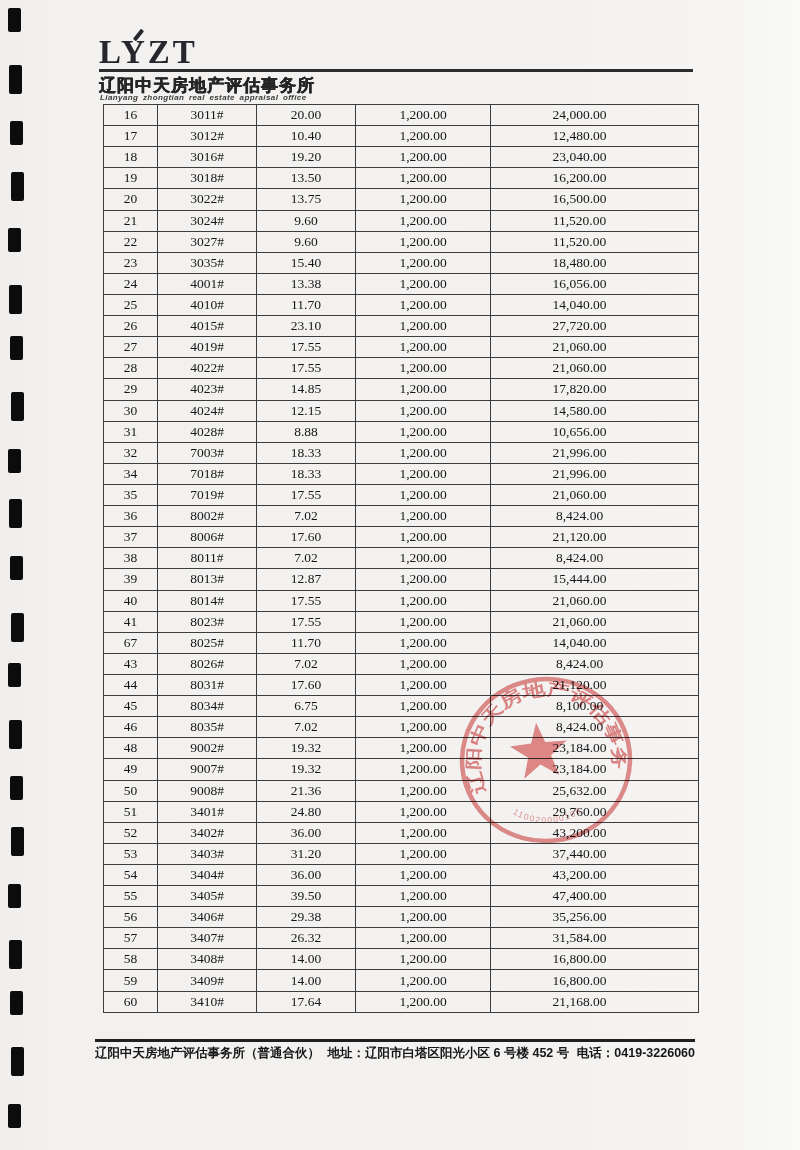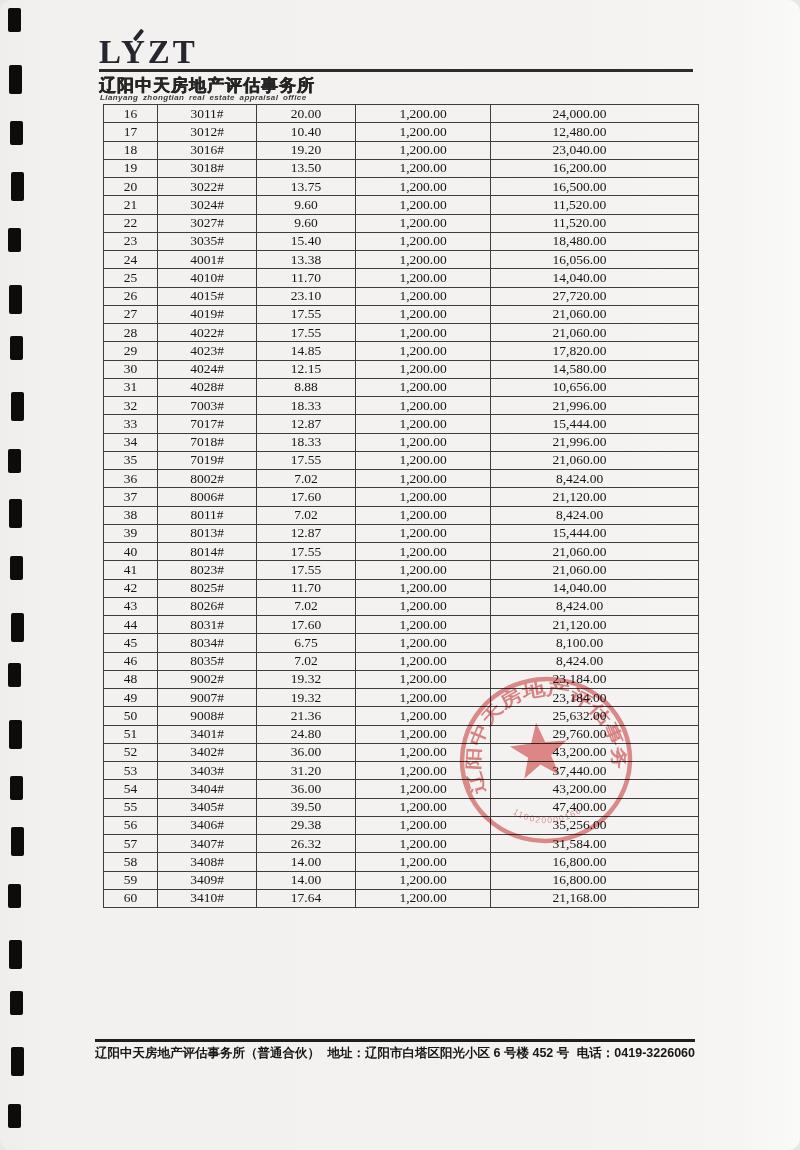--- a/index.html
+++ b/index.html
@@ -1,35 +1,35 @@
 <!DOCTYPE html>
 <html><head>
 <meta charset="utf-8">
 <style>
   html,body{margin:0;padding:0;background:#e8e7e5;}
   .page{
     position:relative;width:800px;height:1150px;overflow:hidden;
     background:linear-gradient(90deg,#efeeec 0%,#f2f1ef 6%,#f3f2f0 70%,#f6f5f4 92%,#fafaf9 100%);
-    font-family:"Liberation Serif","DejaVu Serif",serif;color:#171717;border-radius:12px;
+    font-family:"Liberation Serif","DejaVu Serif",serif;color:#171717;
   }
   
   .hole{position:absolute;left:8px;width:13px;background:#0c0c0c;border-radius:2px;}
   
   .logo{position:absolute;left:99px;top:34px;font-family:"Liberation Serif",serif;
         font-weight:bold;font-size:33px;letter-spacing:3px;color:#26262e;transform:scaleY(1.02);}
   .logo-accent{position:absolute;left:132px;top:33px;width:13px;height:4px;background:#26262e;
         transform:rotate(-52deg);border-radius:1px;}
   .header-rule{position:absolute;left:99px;top:69px;width:594px;height:3px;background:#2c2c2c;}
   .company-cn{position:absolute;left:99px;top:74px;font-family:"Liberation Sans","DejaVu Sans",sans-serif;
         font-weight:bold;font-size:17px;letter-spacing:1px;color:#252525;
         text-shadow:0.5px 0 #252525, -0.3px 0 #252525;}
   .company-en{position:absolute;left:100px;top:93px;font-family:"Liberation Sans",sans-serif;
         font-weight:bold;font-size:8px;letter-spacing:0.4px;color:#3a3a3a;word-spacing:2px;font-style:italic;}
   
-  table.sched{position:absolute;left:103px;top:104px;width:595px;height:804px;
+  table.sched{position:absolute;left:103px;top:104px;width:595px;height:909px;
         border-collapse:collapse;table-layout:fixed;}
   table.sched td{border:1px solid #3d3d3d;border-top-width:1.6px;border-bottom-width:1.6px;
         text-align:center;vertical-align:middle;font-size:13.5px;padding:0;
         font-family:"Liberation Serif","DejaVu Serif",serif;color:#161616;}
   table.sched col.c1{width:54px;} table.sched col.c2{width:99px;}
   table.sched col.c3{width:99px;} table.sched col.c4{width:135px;}
   table.sched col.c5{width:208px;}
   table.sched td.amt{padding-right:30px;margin-left:32px;}
   table.sched{border:1.6px solid #3d3d3d;}
   
@@ -199,27 +199,20 @@
           <td class="amt">10,656.00</td>
         </tr>
         <tr>
           <td>32</td>
           <td>7003#</td>
           <td>18.33</td>
           <td>1,200.00</td>
           <td class="amt">21,996.00</td>
         </tr>
         <tr>
-          <td>33</td>
-          <td>7017#</td>
-          <td>12.87</td>
-          <td>1,200.00</td>
-          <td class="amt">15,444.00</td>
-        </tr>
-        <tr>
           <td>34</td>
           <td>7018#</td>
           <td>18.33</td>
           <td>1,200.00</td>
           <td class="amt">21,996.00</td>
         </tr>
         <tr>
           <td>35</td>
           <td>7019#</td>
           <td>17.55</td>
@@ -262,21 +255,21 @@
           <td class="amt">21,060.00</td>
         </tr>
         <tr>
           <td>41</td>
           <td>8023#</td>
           <td>17.55</td>
           <td>1,200.00</td>
           <td class="amt">21,060.00</td>
         </tr>
         <tr>
-          <td>42</td>
+          <td>67</td>
           <td>8025#</td>
           <td>11.70</td>
           <td>1,200.00</td>
           <td class="amt">14,040.00</td>
         </tr>
         <tr>
           <td>43</td>
           <td>8026#</td>
           <td>7.02</td>
           <td>1,200.00</td>

